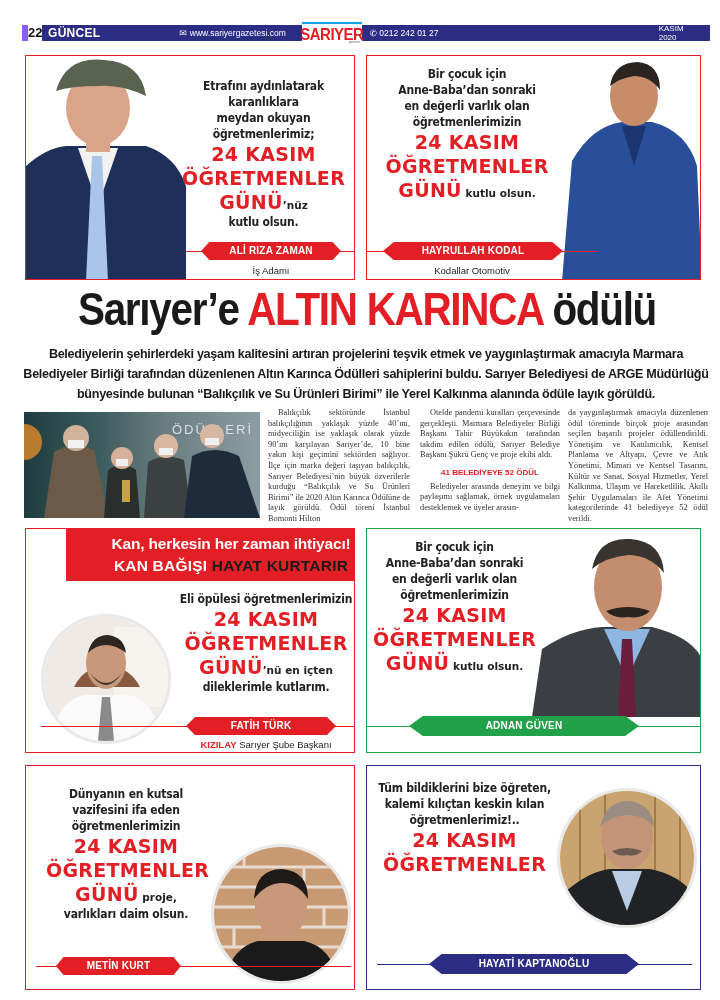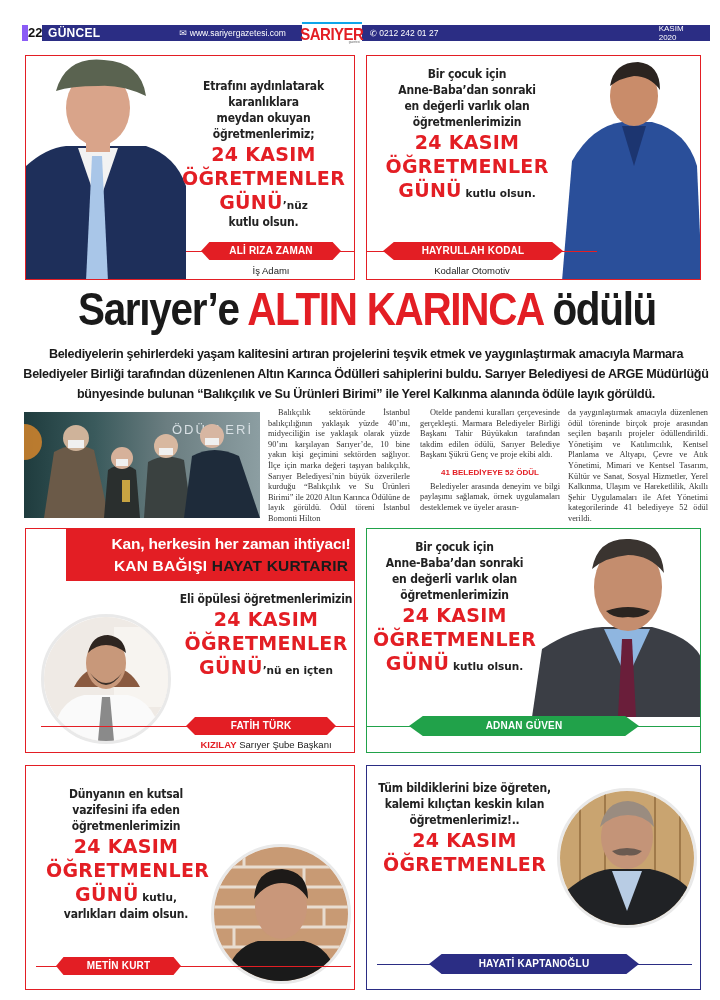--- a/index.html
+++ b/index.html
@@ -173,20 +173,21 @@
       <ellipse cx="62" cy="46" rx="20" ry="26" fill="#c8987a"></ellipse>
       <path d="M44 36 Q48 18 64 18 Q80 20 82 36 Q72 28 62 28 Q52 28 44 36 Z" fill="#2e2520"></path>
       <path d="M46 56 Q62 80 78 56 Q70 66 62 66 Q54 66 46 56 Z" fill="#3a2f28"></path>
     </svg>
   </div>
   <div class="msg" style="left:150px; top:62px; width:180px;">
     <div class="line">Eli öpülesi öğretmenlerimizin</div>
     <div class="big">24 KASIM</div>
     <div class="big">ÖĞRETMENLER</div>
     <div><span class="big">GÜNÜ</span><span class="suffix">’nü en içten</span></div>
+    <div class="line">dileklerimle kutlarım.</div>
   </div>
   <div class="tag-line" style="left:15px; top:197px; width:315px; background:#e31e24;"></div>
   <div class="tag" style="left:160px; top:188px; width:150px; background:#e31e24;">FATİH TÜRK</div>
   <div class="role" style="left:150px; top:210px; width:180px;">
     <b>KIZILAY</b>
     <span>Sarıyer Şube Başkanı</span>
   </div>
 </div>
 
 <div class="ad b-green" style="left:366px; top:528px; width:335px; height:225px;">
@@ -234,21 +235,21 @@
       <ellipse cx="67" cy="60" rx="26" ry="32" fill="#c9977a"></ellipse>
       <path d="M40 52 Q42 22 68 22 Q94 24 94 52 Q84 36 68 36 Q52 36 40 52 Z" fill="#1d1a18"></path>
     </svg>
   </div>
   <div class="msg" style="left:20px; top:20px; width:160px;">
     <div class="line">Dünyanın en kutsal</div>
     <div class="line">vazifesini ifa eden</div>
     <div class="line">öğretmenlerimizin</div>
     <div class="big">24 KASIM</div>
     <div class="big">ÖĞRETMENLER</div>
-    <div><span class="big">GÜNÜ</span><span class="suffix"> kutlu,</span></div>
+    <div><span class="big">GÜNÜ</span><span class="suffix"> proje,</span></div>
     <div class="line">varlıkları daim olsun.</div>
   </div>
   <div class="tag-line" style="left:10px; top:200px; width:315px; background:#e31e24;"></div>
   <div class="tag" style="left:30px; top:191px; width:125px; background:#e31e24;">METİN KURT</div>
 </div>
 
 <div class="ad b-navy" style="left:366px; top:765px; width:335px; height:225px;">
   <div class="photo circle" style="left:190px; top:22px; width:140px; height:140px;">
     <svg width="134" height="134" viewBox="0 0 134 134">
       <rect width="134" height="134" fill="#c9a470"></rect>

